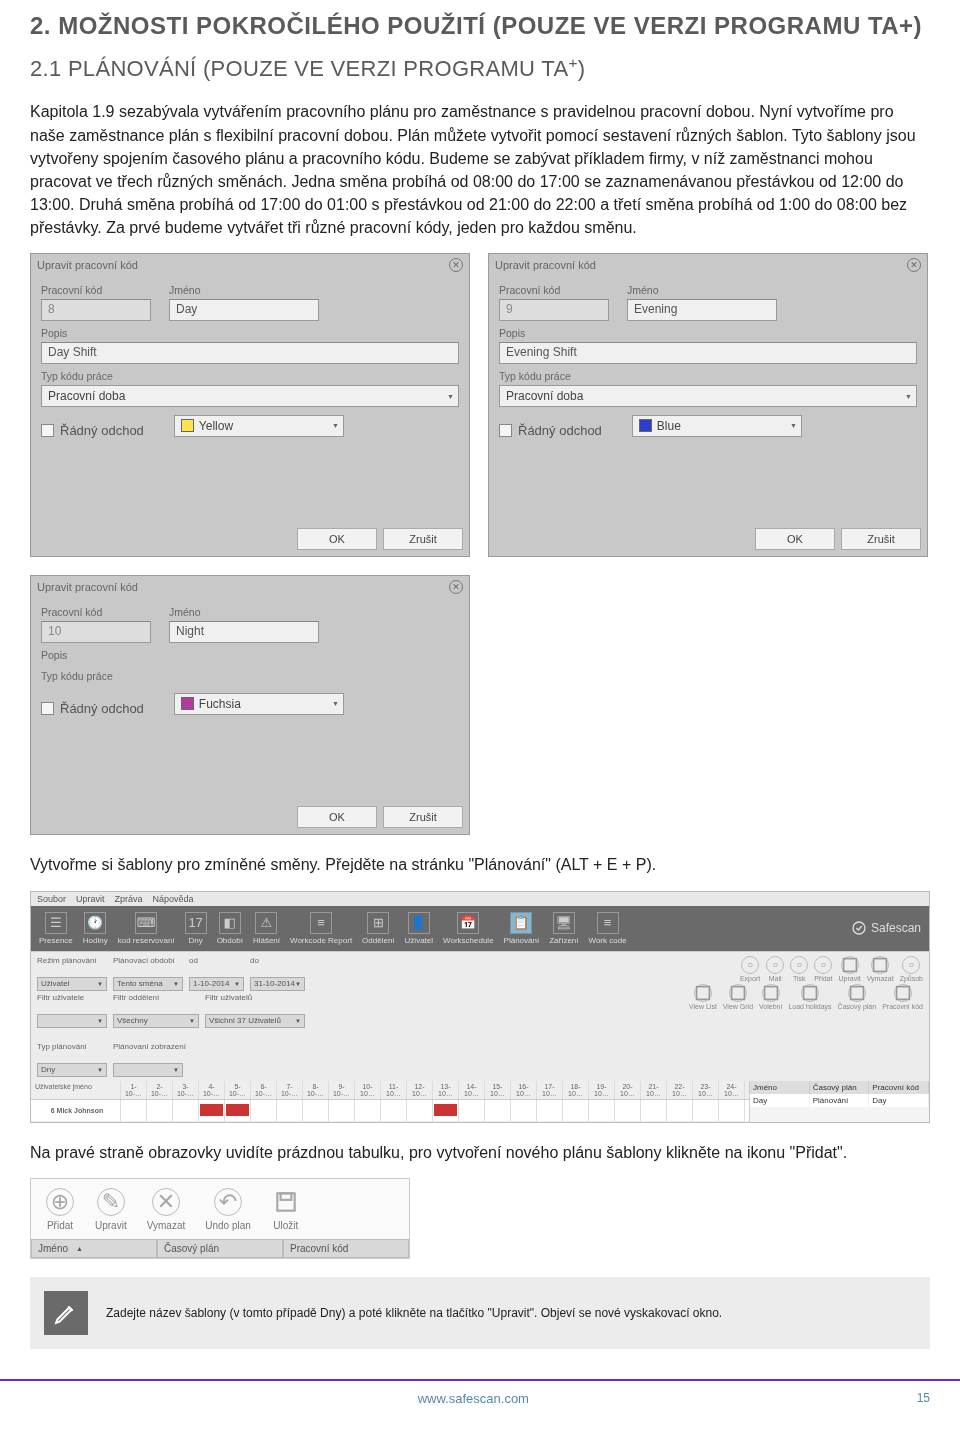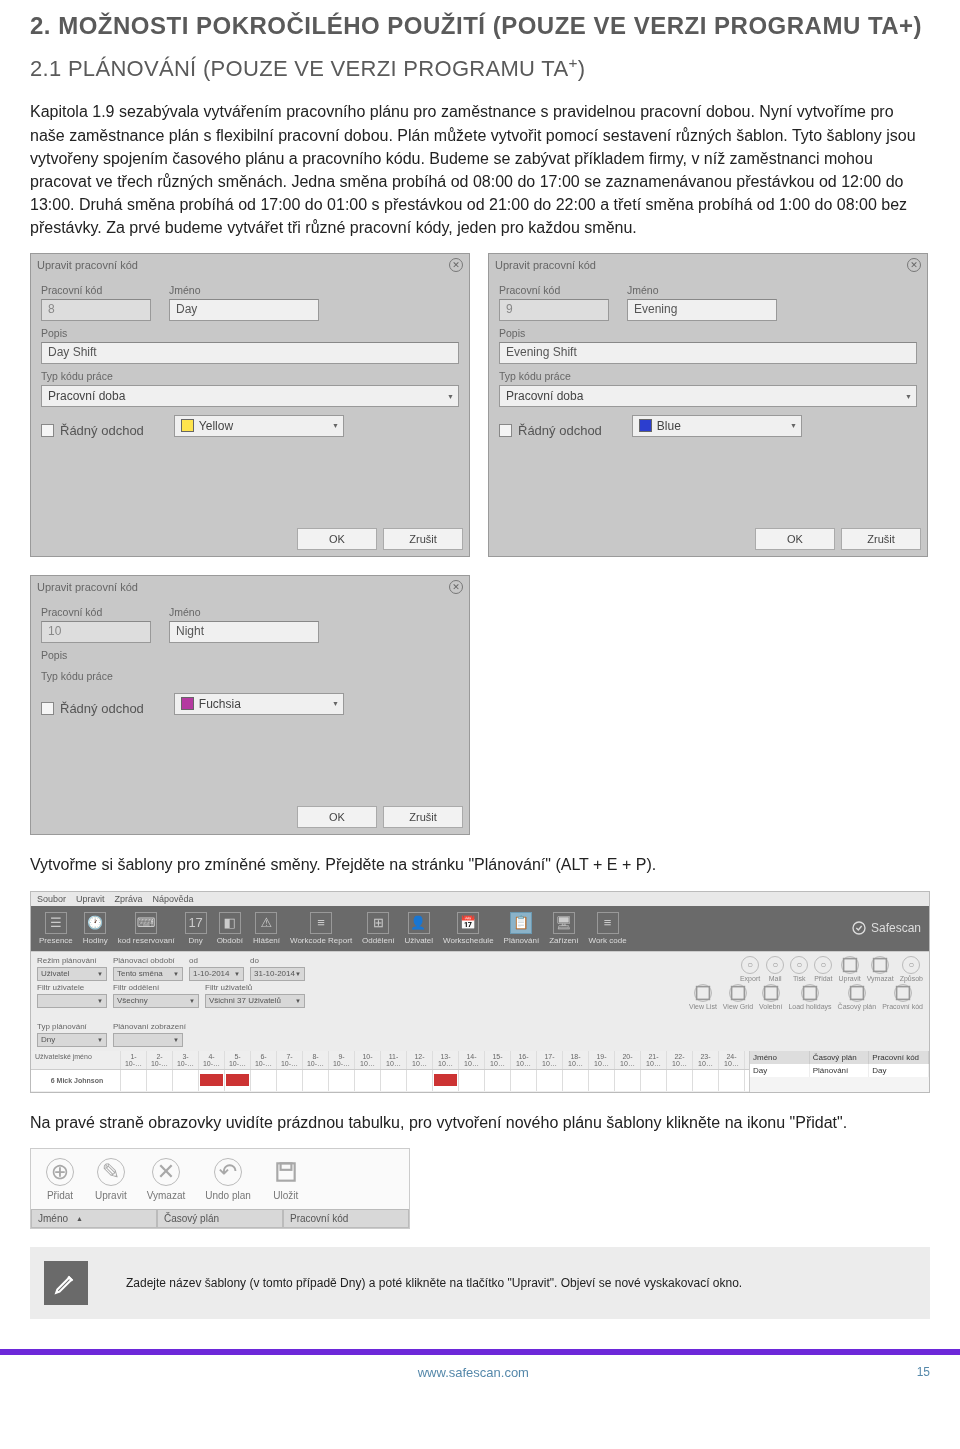--- a/index.html
+++ b/index.html
@@ -26,21 +26,21 @@
 .dlg-foot{display:flex;justify-content:flex-end;gap:6px;padding:4px 6px 6px 6px;}
 .btn{background:#f2f2f2;border:1px solid #aaa;width:80px;height:22px;font-size:11px;color:#444;display:flex;align-items:center;justify-content:center;}
 .planner{border:1px solid #bbb;background:#e8e8e8;font-size:8px;margin-bottom:18px;}
 .menubar{background:#e8e8e8;padding:2px 6px;font-size:9px;color:#555;display:flex;gap:10px;}
 .ribbon{background:#6a6a6a;padding:6px 8px;display:flex;align-items:center;gap:10px;}
 .ricon{display:flex;flex-direction:column;align-items:center;color:#ddd;font-size:8px;gap:2px;}
 .ricon .ibox{width:22px;height:22px;border:1px solid #999;display:flex;align-items:center;justify-content:center;color:#ccc;font-size:13px;}
 .ricon.active .ibox{background:#8bb3c9;border-color:#6b9ab3;}
 .safescan{margin-left:auto;color:#ddd;font-size:12px;display:flex;align-items:center;gap:4px;}
 .filterbar{background:#ececec;padding:4px 6px;display:flex;gap:6px;align-items:flex-start;flex-wrap:wrap;border-top:1px solid #ccc;}
-.filterbar .fg{display:flex;flex-direction:column;gap:2px;}
+.filterbar .fg{display:flex;flex-direction:column;gap:12px;}
 .filterbar .lbl2{color:#666;font-size:8px;}
 .filterbar .mini{background:#d8d8d8;border:1px solid #aaa;padding:1px 3px;font-size:8px;color:#555;min-width:50px;height:14px;display:flex;align-items:center;justify-content:space-between;}
 .rightactions{margin-left:auto;display:flex;flex-direction:column;gap:2px;}
 .ractrow{display:flex;gap:6px;justify-content:flex-end;}
 .ract{display:flex;flex-direction:column;align-items:center;font-size:7px;color:#888;gap:1px;}
 .ract .ci{width:18px;height:18px;border:1px solid #bbb;border-radius:50%;display:flex;align-items:center;justify-content:center;color:#999;font-size:10px;}
 .blk{border:none;border-radius:0;width:auto;height:auto;}
 .blk svg{width:16px;height:16px;}
 .schedule{background:#fff;overflow:hidden;}
 .schedule-head{display:flex;background:#eee;border-bottom:1px solid #ccc;}
@@ -51,22 +51,22 @@
 .bar{width:100%;height:12px;}
 .red{background:#cc3333;}
 .sidepanel{width:180px;background:#f4f4f4;border-left:1px solid #ccc;font-size:8px;}
 .toolbar2{background:#fafafa;border:1px solid #ccc;padding:4px;display:flex;gap:0;width:380px;margin-bottom:18px;}
 .tbtn{display:flex;flex-direction:column;align-items:center;gap:3px;font-size:10px;color:#777;padding:4px 10px;}
 .tbtn .tico{width:30px;height:30px;display:flex;align-items:center;justify-content:center;color:#a8a8a8;}
 .toolbar2-row2{display:flex;background:#d8d8d8;}
 .toolbar2-row2 .c{flex:1;padding:3px 6px;border:1px solid #bbb;font-size:10px;color:#555;display:flex;align-items:center;gap:4px;}
 .note{background:#ececec;padding:14px;display:flex;gap:18px;align-items:center;margin-bottom:30px;}
 .note .icn{width:44px;height:44px;background:#6a6a6a;display:flex;align-items:center;justify-content:center;}
-.note .txt{font-size:12px;color:#222;margin-left:20px;}
-.footer{border-top:6px solid #6d28d9;margin:30px -30px 0 -30px;padding:10px 30px;display:flex;justify-content:space-between;align-items:center;}
+.note .txt{font-size:12px;color:#222;}
+.footer{border-top:2px solid #6d28d9;margin:30px -30px 0 -30px;padding:10px 30px;display:flex;justify-content:space-between;align-items:center;}
 .footer .url{color:#5588aa;font-size:13px;margin:0 auto;}
 .footer .pg{color:#5588aa;font-size:12px;}
 .sup{vertical-align:super;font-size:0.7em;}
 </style>
 </head>
 <body>
 
 <h1>2. MOŽNOSTI POKROČILÉHO POUŽITÍ (POUZE VE VERZI PROGRAMU TA+)</h1>
 <h2>
   <span>2.1 PLÁNOVÁNÍ (POUZE VE VERZI PROGRAMU TA</span><span class="sup">+</span><span>)</span>

